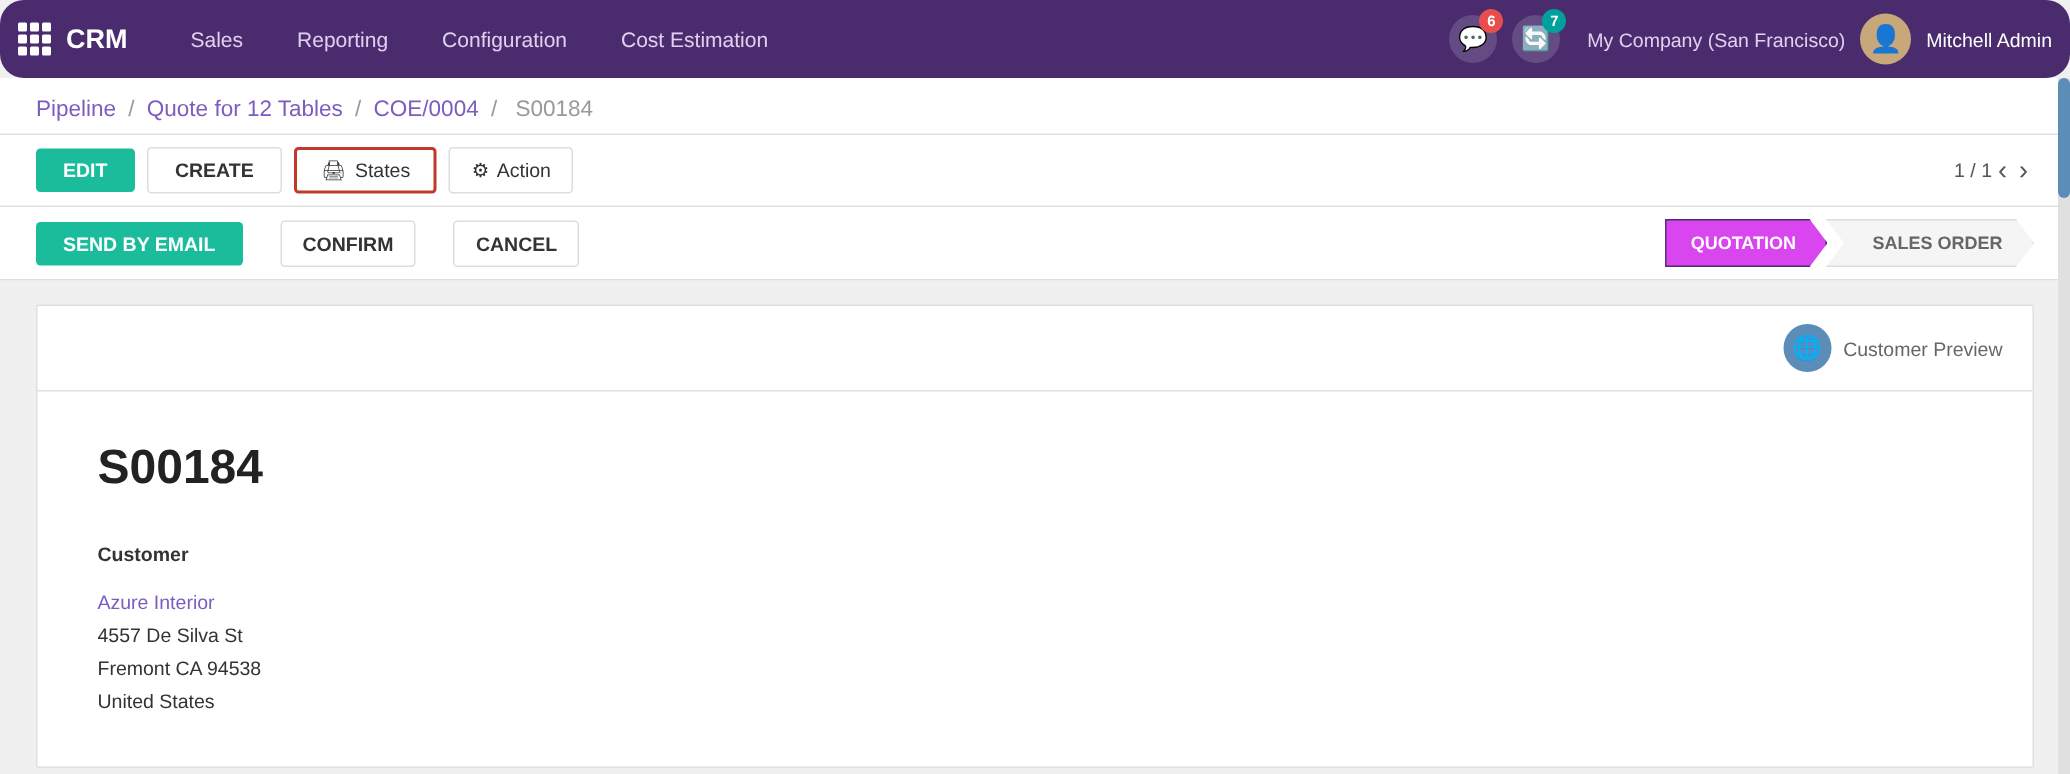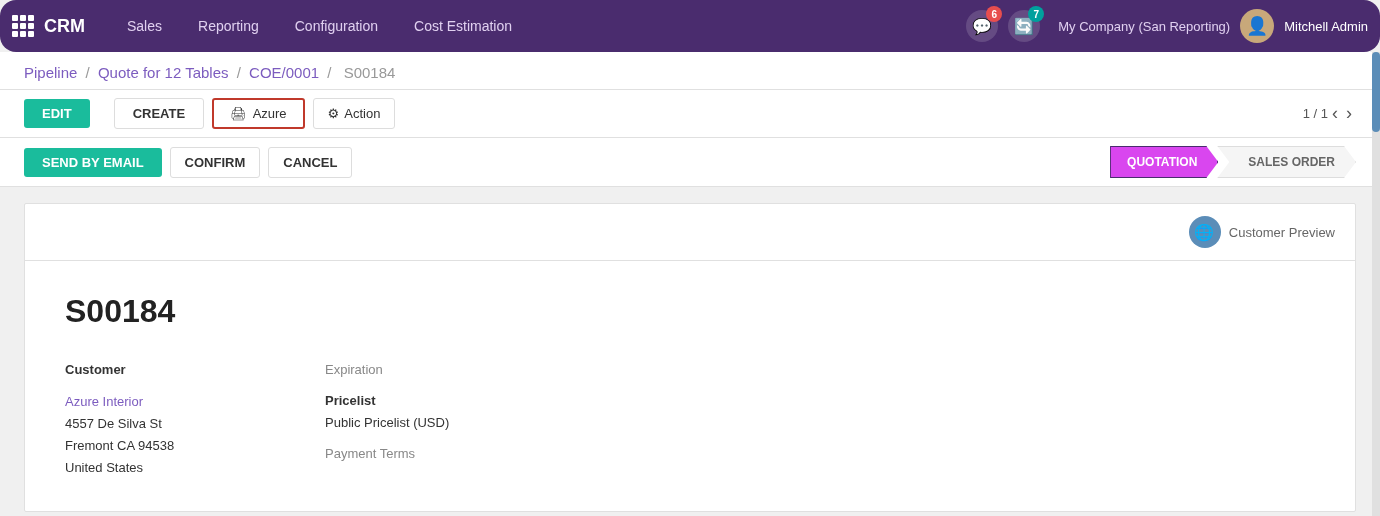--- a/index.html
+++ b/index.html
@@ -146,21 +146,20 @@
     .btn-create {
       background: #fff;
       color: #333;
       border: 1px solid #ddd;
       padding: 7px 18px;
       font-size: 13px;
       font-weight: 600;
       border-radius: 3px;
       cursor: pointer;
       text-transform: uppercase;
-      margin-left: 16px;
     }
     .btn-print {
       background: #fff;
       color: #333;
       border: 2px solid #c0392b;
       padding: 6px 16px;
       font-size: 13px;
       border-radius: 3px;
       cursor: pointer;
       display: flex;
@@ -195,21 +194,21 @@
       color: #555;
       padding: 0 4px;
     }
 
     
     .status-bar {
       background: #fff;
       padding: 8px 24px;
       display: flex;
       align-items: center;
-      gap: 8px;
+      gap: 25px;
       border-bottom: 1px solid #e0e0e0;
     }
     .btn-send-email {
       background: #1abc9c;
       color: #fff;
       border: none;
       padding: 7px 18px;
       font-size: 13px;
       font-weight: 700;
       border-radius: 3px;
@@ -378,44 +377,44 @@
   </div>
   <div class="topnav-right">
     <div class="topnav-badge-wrap">
       <div class="topnav-icon-circle">💬</div>
       <div class="badge">6</div>
     </div>
     <div class="topnav-badge-wrap">
       <div class="topnav-icon-circle">🔄</div>
       <div class="badge badge-teal">7</div>
     </div>
-    <div class="topnav-company">My Company (San Reporting)</div>
+    <div class="topnav-company">My Company (San Francisco)</div>
     <div class="topnav-avatar">👤</div>
     <div class="topnav-username">Mitchell Admin</div>
   </div>
 </nav>
 
 <div class="breadcrumb-bar">
   <div class="breadcrumb">
     <a>Pipeline</a>
     <span>/</span>
     <a>Quote for 12 Tables</a>
     <span>/</span>
-    <a>COE/0001</a>
+    <a>COE/0004</a>
     <span>/</span>
     <span>S00184</span>
   </div>
 </div>
 
 <div class="action-bar">
   <button class="btn-edit">EDIT</button>
   <button class="btn-create">CREATE</button>
   <button class="btn-print">
     <span>🖨</span>
-    <span>Azure</span>
+    <span>States</span>
   </button>
   <button class="btn-action">
     <span>⚙</span>
     <span>Action</span>
   </button>
   <div class="action-bar-right">
     <span>1 / 1</span>
     <button class="nav-arrow">‹</button>
     <button class="nav-arrow">›</button>
   </div>
@@ -441,29 +440,19 @@
   <div class="doc-content">
     <div class="doc-number">S00184</div>
     <div class="doc-fields">
       <div class="field-group">
         <div class="field-label-bold">Customer</div>
         <div class="field-value">Azure Interior</div>
         <div class="field-value-dark">4557 De Silva St</div>
         <div class="field-value-dark">Fremont CA 94538</div>
         <div class="field-value-dark">United States</div>
       </div>
-      <div class="field-group">
-        <div class="field-label">Expiration</div>
-        <div style="margin-top:16px;">
-          <div class="field-label-bold">Pricelist</div>
-          <div class="field-value-dark">Public Pricelist (USD)</div>
-        </div>
-        <div style="margin-top:12px;">
-          <div class="field-label">Payment Terms</div>
-        </div>
-      </div>
     </div>
   </div>
 </div>
 
 <div class="scrollbar">
   <div class="scrollbar-thumb"></div>
 </div>
 
 </body></html>

